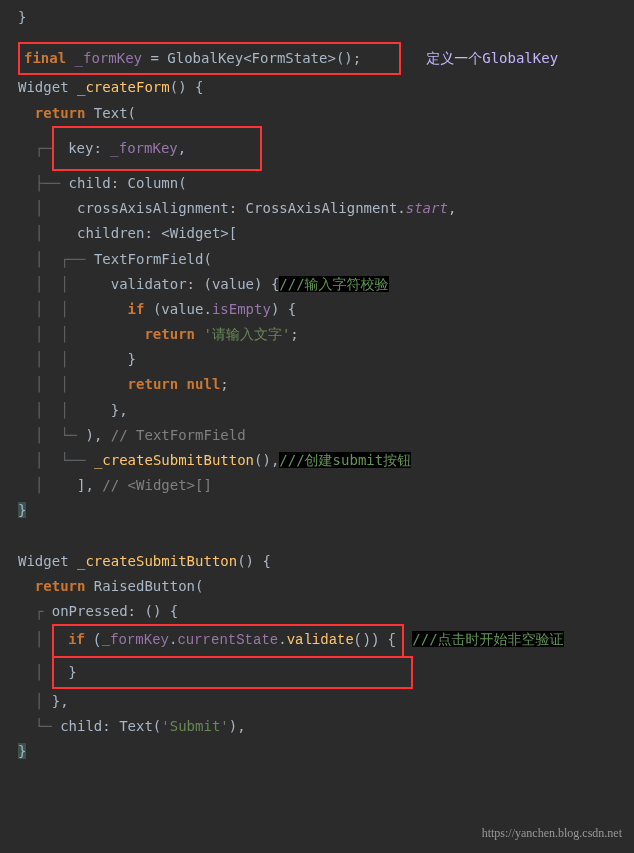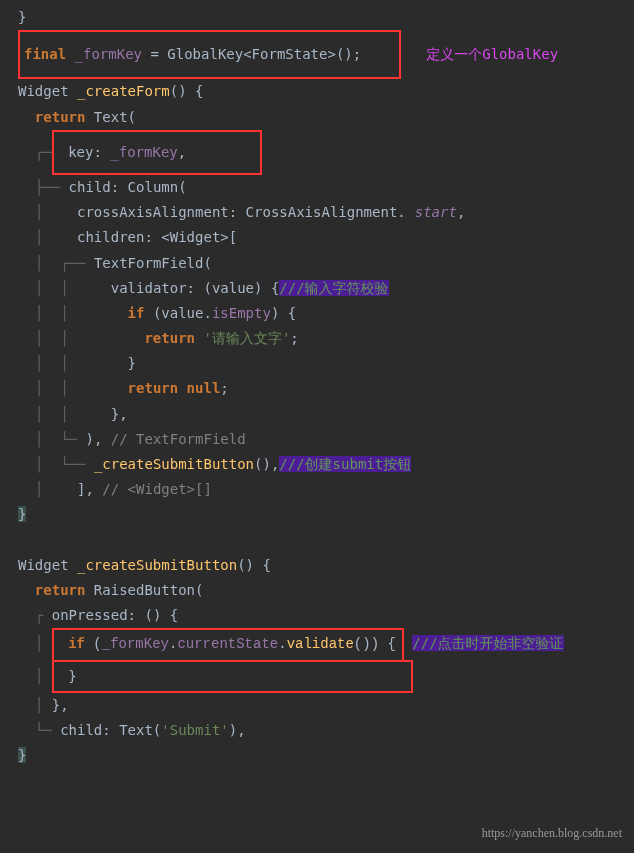--- a/index.html
+++ b/index.html
@@ -23,52 +23,52 @@
     .identifier { color: #9876aa; }
     .string { color: #6a8759; }
     .comment { color: #808080; }
     .method { color: #ffc66d; text-align: center; }
     .tree-guide { color: #606366; }
     .red-box {
       border: 2px solid #ff3333;
       padding: 0 4px;
       display: inline-block;
     }
-    .annotation-red { color: #d946ef; }
-    .green-bg { background: #4c1d95; color: #629755; }
+    .annotation-red { color: #c4b5fd; }
+    .green-bg { background: #000000; color: #629755; }
     .watermark {
       position: absolute;
       bottom: 8px;
       right: 12px;
       color: #999;
       font-size: 12px;
       font-family: Liberation Serif, serif;
     }
     .closing-brace-highlight {
       background: #3b514d;
     }
   </style>
 </head>
 <body>
 
 <div>
 
 <div class="code-line"><span>}</span></div>
 
-<div class="code-line" style="position:relative;"><span class="red-box" style="padding:10px 4px;"><span class="keyword">final</span><span class="identifier"> _formKey </span><span>= </span><span>GlobalKey</span><span>&lt;FormState&gt;</span><span>();</span>    </span>   <span class="annotation-red">定义一个GlobalKey</span></div>
+<div class="code-line" style="position:relative;"><span class="red-box" style="padding:2px 4px;margin-top:12px;"><span class="keyword">final</span><span class="identifier"> _formKey </span><span>= </span><span>GlobalKey</span><span>&lt;FormState&gt;</span><span>();</span>    </span>   <span class="annotation-red">定义一个GlobalKey</span></div>
 
 <div class="code-line"><span>Widget </span><span class="method">_createForm</span><span>() {</span></div>
 
 <div class="code-line">  <span class="keyword">return</span><span> Text</span><span>(</span></div>
 
 <div class="code-line">  <span class="tree-guide">┌─</span><span class="red-box" style="padding:8px 6px;"> <span>key</span><span>: </span><span class="identifier">_formKey</span><span>,</span>        </span></div>
 
 <div class="code-line">  <span class="tree-guide">├──</span> <span>child</span><span>: Column(</span></div>
 
-<div class="code-line">  <span class="tree-guide">│</span>    <span>crossAxisAlignment: CrossAxisAlignment.</span><span class="identifier" style="font-style:italic;margin-left:9px;">start</span><span>,</span></div>
+<div class="code-line">  <span class="tree-guide">│</span>    <span>crossAxisAlignment: CrossAxisAlignment.</span><span class="identifier" style="font-style:italic;">start</span><span>,</span></div>
 
 <div class="code-line">  <span class="tree-guide">│</span>    <span>children: &lt;Widget&gt;[</span></div>
 
 <div class="code-line">  <span class="tree-guide">│  ┌──</span> <span>TextFormField</span><span>(</span></div>
 
 <div class="code-line">  <span class="tree-guide">│  │</span>     <span>validator: (value) {</span><span class="green-bg">///输入字符校验</span></div>
 
 <div class="code-line">  <span class="tree-guide">│  │</span>       <span class="keyword">if</span><span> (value.</span><span class="identifier">isEmpty</span><span>) {</span></div>
 
 <div class="code-line">  <span class="tree-guide">│  │</span>         <span class="keyword">return</span> <span class="string">'请输入文字'</span><span>;</span></div>

